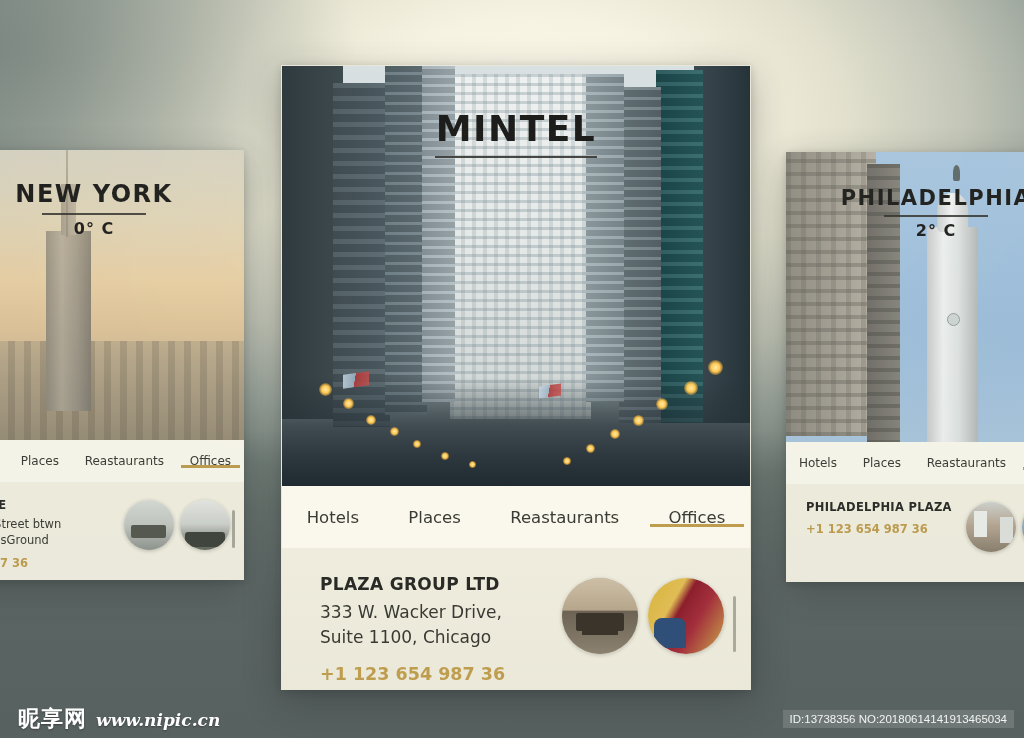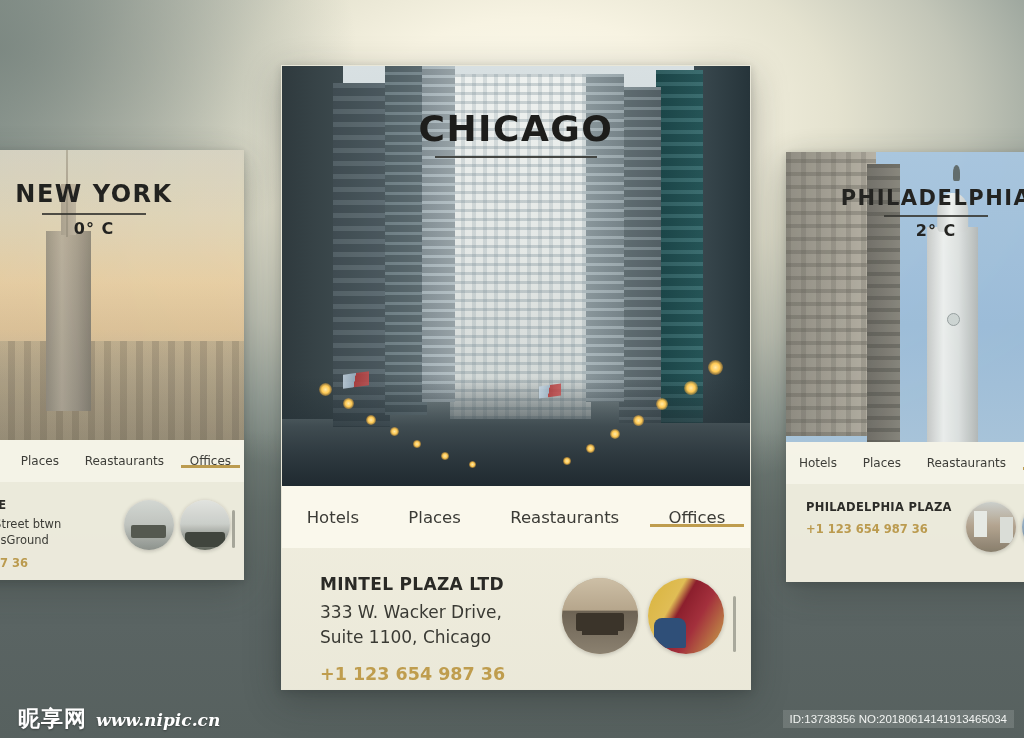--- a/index.html
+++ b/index.html
@@ -479,36 +479,36 @@
         <div class="lamp" style="left:40%; top:94%;   width:7px;  height:7px;"></div>
         <div class="lamp" style="left:60%; top:93%;   width:8px;  height:8px;"></div>
         <div class="lamp" style="left:65%; top:90%;   width:9px;  height:9px;"></div>
         <div class="lamp" style="left:70%; top:86.5%; width:10px; height:10px;"></div>
         <div class="lamp" style="left:75%; top:83%;   width:11px; height:11px;"></div>
         <div class="lamp" style="left:80%; top:79%;   width:12px; height:12px;"></div>
         <div class="lamp" style="left:86%; top:75%;   width:14px; height:14px;"></div>
         <div class="lamp" style="left:91%; top:70%;   width:15px; height:15px;"></div>
       </div>
       <div class="card-head">
-        <div class="city-name">CHICAGO</div>
+        <div class="city-name">MINTEL</div>
         <div class="head-rule"></div>
       </div>
     </div>
 
     <div class="tabs">
       <div class="tab">Hotels</div>
       <div class="tab">Places</div>
       <div class="tab">Reastaurants</div>
       <div class="tab active">Offices</div>
     </div>
 
     <div class="info">
       <div class="info-ghost" style="background:linear-gradient(180deg,#e9e6d6 0%,#dcd9c8 100%);"></div>
       <div class="info-text">
-        <div class="org">MINTEL PLAZA LTD</div>
+        <div class="org">PLAZA GROUP LTD</div>
         <div class="addr">
           <span>333 W. Wacker Drive,</span><br>
           <span>Suite 1100, Chicago</span>
         </div>
         <div class="phone">+1 123 654 987 36</div>
       </div>
       <div class="thumbs">
         <div class="thumb">
             <div class="th-office-a"></div>
           </div>

